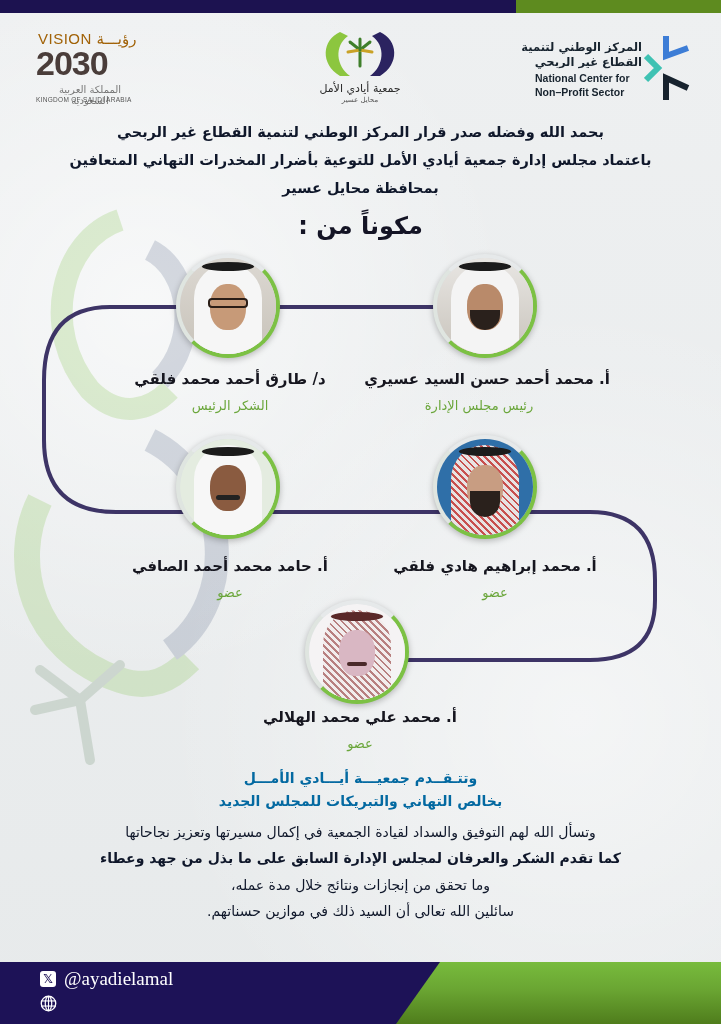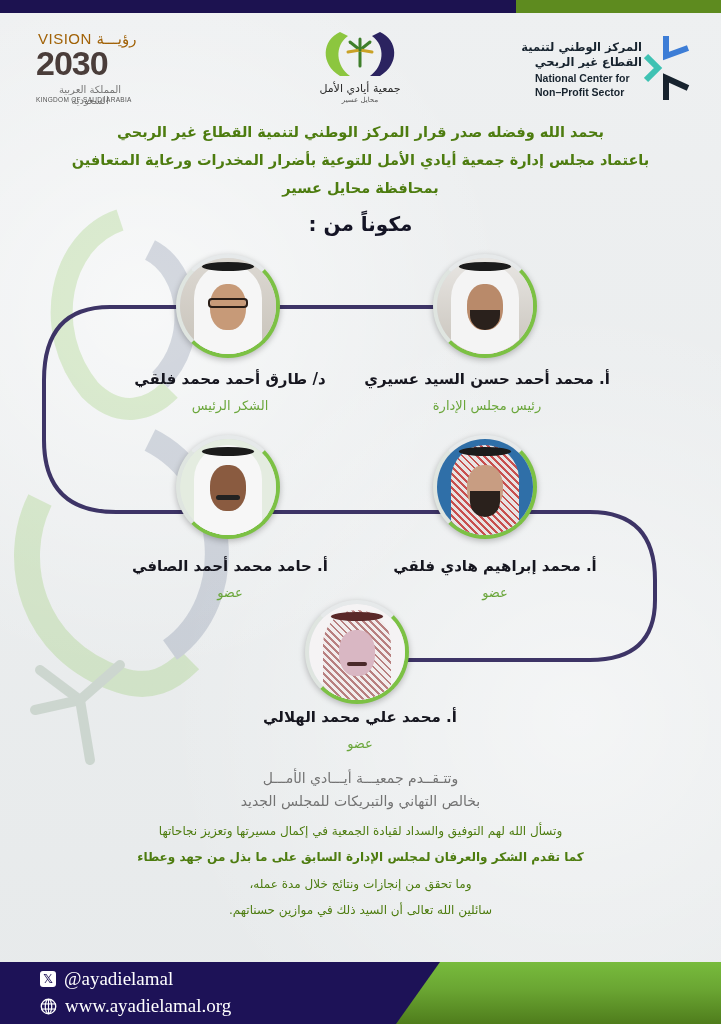--- a/index.html
+++ b/index.html
@@ -35,25 +35,25 @@
 
   .ncnp { left: 530px; top: 32px; width: 172px; height: 75px; }
   .ncnp .n-ar1, .ncnp .n-ar2 { position: absolute; right: 60px; font-size: 11.5px; font-weight: bold; color: #17232e; direction: rtl; white-space: nowrap; }
   .ncnp .n-ar1 { top: 8px; }
   .ncnp .n-ar2 { top: 23px; }
   .ncnp .n-en1, .ncnp .n-en2 { position: absolute; left: 5px; font-size: 10.5px; font-weight: bold; color: #17232e; font-family: "Liberation Sans", sans-serif; white-space: nowrap; }
   .ncnp .n-en1 { top: 40px; }
   .ncnp .n-en2 { top: 54px; }
 
   
-  .hdr { left: 0; width: 721px; text-align: center; direction: rtl; color: #4d7c0f; font-weight: bold; }
+  .hdr { left: 0; width: 721px; text-align: center; direction: rtl; color: #0f172a; font-weight: bold; }
   .hdr1 { top: 124px; font-size: 14.5px; }
   .hdr2 { top: 152px; font-size: 14.5px; }
   .hdr3 { top: 180px; font-size: 14.5px; }
-  .hdr-big { top: 212px; font-size: 20px; color: #141425; }
+  .hdr-big { top: 212px; font-size: 24px; color: #141425; }
 
   
   .photo {
     position: absolute; width: 104px; height: 104px; border-radius: 50%;
     border: 4px solid #7cc144;
     border-top-color: #e6e9ea; border-left-color: #dfe5e0;
     box-shadow: 0 2px 6px rgba(0,0,0,0.25);
     overflow: hidden;
     background: #d8dcdf;
   }
@@ -61,24 +61,24 @@
   .photo .shemagh { position: absolute; left: 14px; top: 6px; width: 68px; height: 90px; border-radius: 34px 34px 10px 10px; }
   .photo .face { position: absolute; left: 30px; top: 26px; width: 36px; height: 46px; border-radius: 45%; background: #b98a6a; }
   .photo .igal { position: absolute; left: 22px; top: 8px; width: 52px; height: 9px; border-radius: 50%; background: #1b1b1b; }
   .photo .body { position: absolute; left: 4px; top: 70px; width: 88px; height: 40px; border-radius: 40px 40px 0 0; }
   .photo .beard { position: absolute; left: 33px; top: 52px; width: 30px; height: 20px; border-radius: 0 0 15px 15px; background: #2a211c; }
 
   .name { position: absolute; font-size: 15px; font-weight: bold; color: #16161f; direction: rtl; white-space: nowrap; text-align: center; }
   .role { position: absolute; font-size: 13px; color: #6aa63a; direction: rtl; white-space: nowrap; text-align: center; }
 
   
-  .green-line { left: 0; width: 721px; text-align: center; direction: rtl; color: #737373; font-weight: normal; font-size: 14px; }
+  .green-line { left: 0; width: 721px; text-align: center; direction: rtl; color: #0369a1; font-weight: bold; font-size: 14px; }
   .tag1 { top: 770px; letter-spacing: 2px; }
   .tag2 { top: 793px; }
-  .para { left: 0; width: 721px; text-align: center; direction: rtl; color: #4d7c0f; font-size: 12px; }
+  .para { left: 0; width: 721px; text-align: center; direction: rtl; color: #0f172a; font-size: 14px; }
   .p1 { top: 824px; }
   .p2 { top: 850px; font-weight: bold; }
   .p3 { top: 877px; }
   .p4 { top: 903px; }
 
   
   .footer { left: 0; top: 962px; width: 721px; height: 62px; }
   .f-green { position: absolute; inset: 0; background: linear-gradient(180deg, #78bb3d 0%, #6aa532 45%, #4f7d1c 100%); }
   .f-navy { position: absolute; left: 0; top: 0; width: 440px; height: 62px; background: #1d1257; clip-path: polygon(0 0, 100% 0, 90% 100%, 0 100%); }
   .f-row { position: absolute; left: 40px; display: flex; align-items: center; gap: 8px; color: #fff; font-family: "Liberation Serif", serif; font-size: 19px; }
@@ -136,39 +136,39 @@
   <div class="n-en1">National Center for</div>
   <div class="n-en2">Non–Profit Sector</div>
   <svg class="abs" style="left:114px;top:2px" width="52" height="70" viewBox="0 0 52 70">
     <path d="M22 2 L22 22 L44 14" fill="none" stroke="#3d7dd6" stroke-width="6" stroke-linejoin="miter"></path>
     <path d="M2 22 L14 34 L2 46" fill="none" stroke="#3fc2b3" stroke-width="6"></path>
     <path d="M44 54 L22 44 L22 66" fill="none" stroke="#17232e" stroke-width="6"></path>
   </svg>
 </div>
 
 <div class="abs hdr hdr1">بحمد الله وفضله صدر قرار المركز الوطني لتنمية القطاع غير الربحي</div>
-<div class="abs hdr hdr2">باعتماد مجلس إدارة جمعية أيادي الأمل للتوعية بأضرار المخدرات ورعاية المتعافين</div>
+<div class="abs hdr hdr2">باعتماد مجلس إدارة جمعية أيادي الأمل للتوعية بأضرار المخدرات التهاني المتعافين</div>
 <div class="abs hdr hdr3">بمحافظة محايل عسير</div>
 <div class="abs hdr hdr-big">مكوناً من :</div>
 
 <svg class="abs" style="left:0;top:0" width="721" height="1024">
   <path d="M 486 307 L 110 307 Q 44 307 44 380 L 44 440 Q 44 512 116 512 L 590 512 Q 655 512 655 580 L 655 600 Q 655 660 590 660 L 360 660" fill="none" stroke="#3d3466" stroke-width="4"></path>
 </svg>
 
 <div class="photo" style="left:433px;top:254px">
   <div class="bg" style="background:linear-gradient(180deg,#e8e6e3,#c9c4bc)"></div>
   <div class="body" style="background:#b39068"></div>
   <div class="body" style="left:34px;width:28px;background:#f3f2ee;border-radius:6px 6px 0 0"></div>
   <div class="shemagh" style="background:#f4f4f4"></div>
   <div class="face"></div>
   <div class="beard"></div>
   <div class="igal" style="top:4px"></div>
 </div>
 <div class="name" style="left:356px;width:262px;top:370px">أ. محمد أحمد حسن السيد عسيري</div>
-<div class="role" style="left:356px;width:262px;top:398px">رئيس مجلس الإدارة</div>
+<div class="role" style="left:348px;width:262px;top:398px">رئيس مجلس الإدارة</div>
 
 <div class="photo" style="left:176px;top:254px">
   <div class="bg" style="background:linear-gradient(180deg,#dcd8d2,#c8c3ba)"></div>
   <div class="body" style="background:#f2f2f0"></div>
   <div class="shemagh" style="background:#f6f6f6"></div>
   <div class="face" style="background:#c79a78"></div>
   <div class="abs" style="left:28px;top:40px;width:40px;height:10px;border:2px solid #2a1d16;border-radius:4px"></div>
   <div class="igal" style="top:4px"></div>
 </div>
 <div class="name" style="left:110px;width:240px;top:370px">د/ طارق أحمد محمد فلقي</div>
@@ -222,15 +222,14 @@
     <span>@ayadielamal</span>
   </div>
   <div class="f-row f-row2">
     <svg class="globe-icon" viewBox="0 0 20 20">
       <circle cx="10" cy="10" r="8.5" fill="none" stroke="#fff" stroke-width="1.6"></circle>
       <ellipse cx="10" cy="10" rx="3.8" ry="8.5" fill="none" stroke="#fff" stroke-width="1.4"></ellipse>
       <line x1="1.5" y1="7" x2="18.5" y2="7" stroke="#fff" stroke-width="1.3"></line>
       <line x1="1.5" y1="13" x2="18.5" y2="13" stroke="#fff" stroke-width="1.3"></line>
       <line x1="10" y1="1.5" x2="10" y2="18.5" stroke="#fff" stroke-width="1.3"></line>
     </svg>
-    <span>www.ayadielamal.org</span>
   </div>
 </div>
 
 </body></html>

